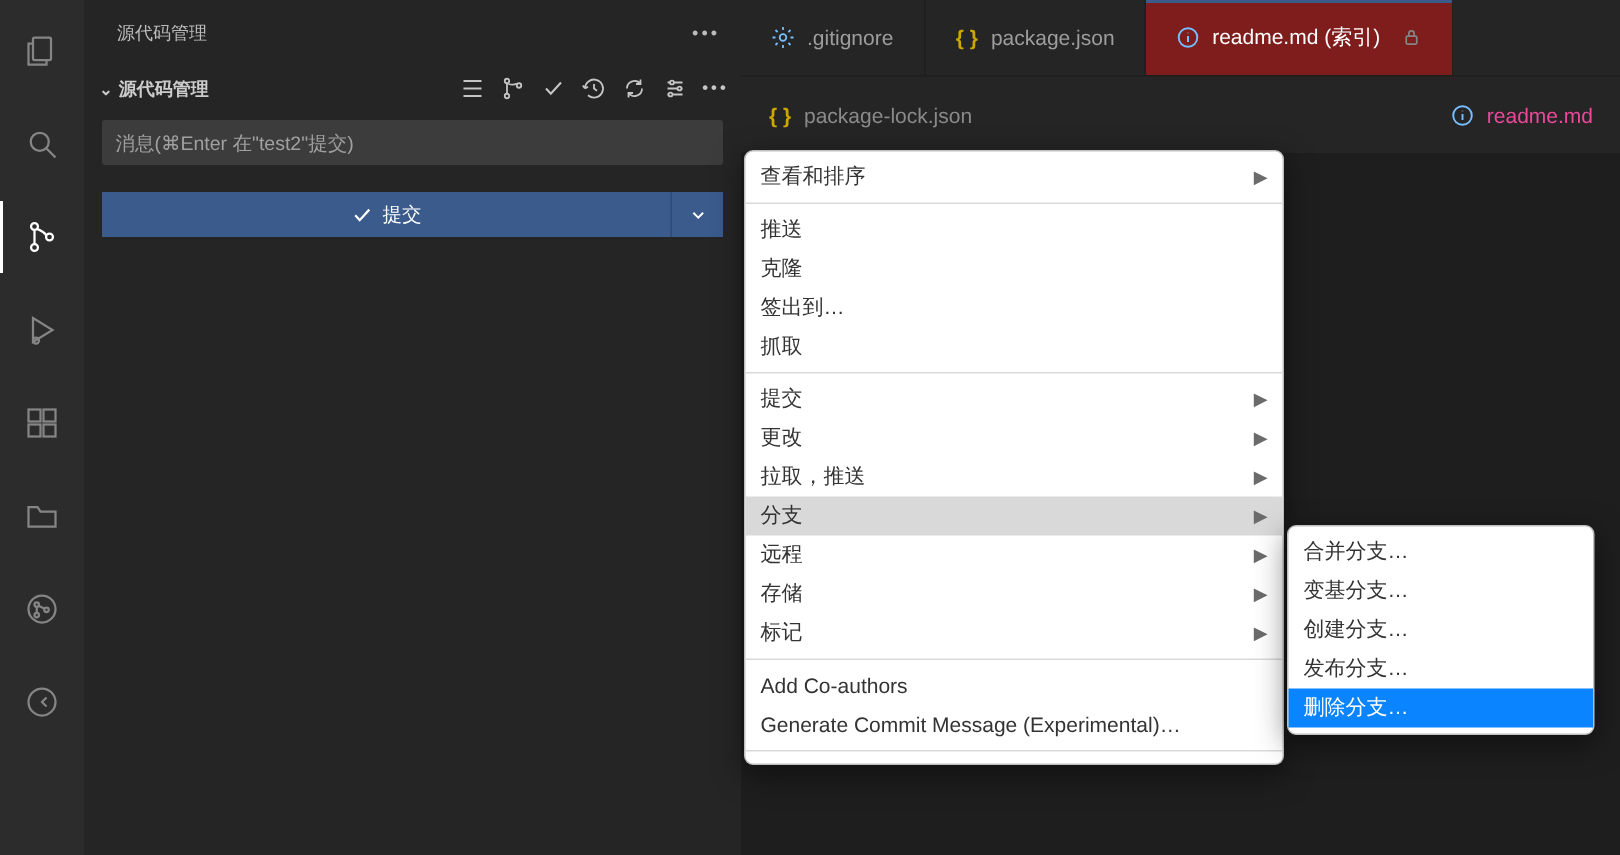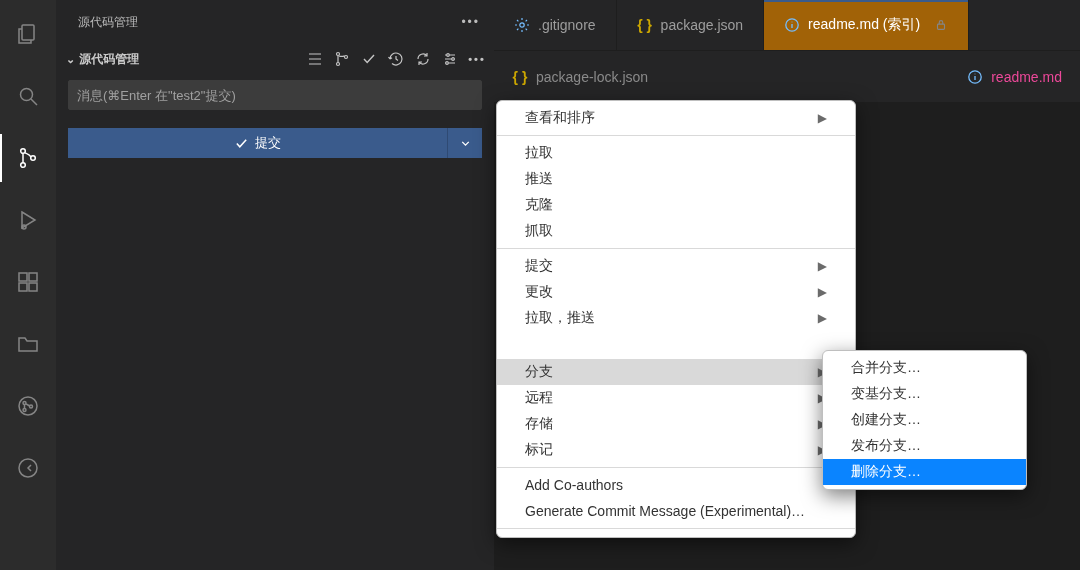--- a/index.html
+++ b/index.html
@@ -72,21 +72,21 @@
   .tabbar {
     display: flex; height: 50px; background: #252526;
   }
   .tab {
     display: flex; align-items: center; gap: 8px;
     padding: 11px 20px; height: 100%;
     color: #9d9d9d; font-size: 14px; border-right: 1px solid #1e1e1e;
     position: relative;
   }
   .tab.active {
-    background: #a16207; color: #ffffff;
+    background: #7f1d1d; color: #ffffff;
   }
   .tab.active::before {
     content:""; position:absolute; top:0; left:0; right:0; height:2px;
     background:#3a5b8c;
   }
   .tabbar2 {
     display: flex; height: 52px; background: #252526;
     border-top: 1px solid #1e1e1e;
   }
   .tab2 {
@@ -101,23 +101,23 @@
 
   
   .ctxmenu {
     position: absolute; background: #ffffff; color: #333333;
     border: 1px solid #bfbfbf; border-radius: 6px;
     box-shadow: 0 6px 20px rgba(0,0,0,0.5);
     font-size: 14px; padding: 4px 0;
   }
   .ctxmenu .mi {
     display: flex; align-items: center; justify-content: space-between;
-    padding: 4px 28px; height: 26px; cursor: default;
-  }
-  .ctxmenu .mi.hover { background: #d9d9d9; margin-top: 28px; }
+    padding: 4px 10px; height: 26px; cursor: default;
+  }
+  .ctxmenu .mi.hover { background: #d9d9d9; }
   .ctxmenu .mi .arrow { color: #6b6b6b; font-size: 12px; }
   .ctxmenu .sep {
     height: 1px; background: #d9d9d9; margin: 4px 0;
   }
   .submenu .mi.sel { background: #0a84ff; color: #ffffff; }
 
   .ellipsis-icon { letter-spacing: 2px; }
 </style>
 </head>
 <body>
@@ -298,27 +298,27 @@
   </div>
 </div>
 
 <div class="ctxmenu" id="ctx-main" style="left:496px; top:100px; width:360px;">
     <div class="mi">
       <span>查看和排序</span>
       <span class="arrow">▶</span>
     </div>
     <div class="sep"></div>
     <div class="mi">
-      <span>拉取</span>
-    </div>
-    <div class="mi">
       <span>推送</span>
     </div>
     <div class="mi">
       <span>克隆</span>
+    </div>
+    <div class="mi">
+      <span>签出到…</span>
     </div>
     <div class="mi">
       <span>抓取</span>
     </div>
     <div class="sep"></div>
     <div class="mi">
       <span>提交</span>
       <span class="arrow">▶</span>
     </div>
     <div class="mi">
@@ -348,21 +348,21 @@
     <div class="sep"></div>
     <div class="mi">
       <span>Add Co-authors</span>
     </div>
     <div class="mi">
       <span>Generate Commit Message (Experimental)…</span>
     </div>
     <div class="sep"></div>
   </div>
 
-<div class="ctxmenu submenu" id="ctx-sub" style="left:822px; top:350px; width:205px;">
+<div class="ctxmenu submenu" id="ctx-sub" style="left:858px; top:350px; width:205px;">
     <div class="mi">
       <span>合并分支…</span>
     </div>
     <div class="mi">
       <span>变基分支…</span>
     </div>
     <div class="mi">
       <span>创建分支…</span>
     </div>
     <div class="mi">

